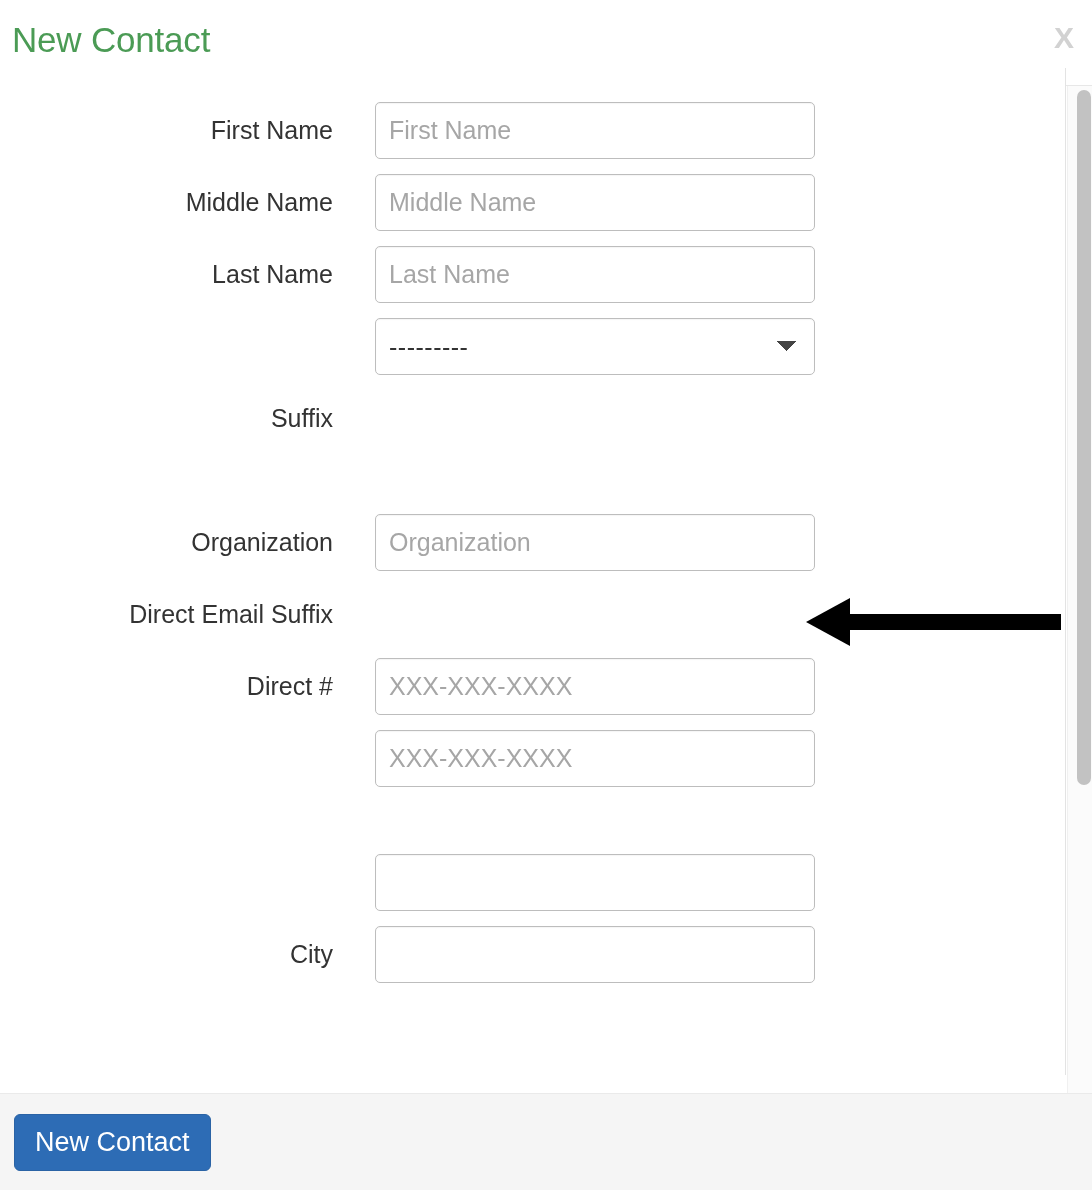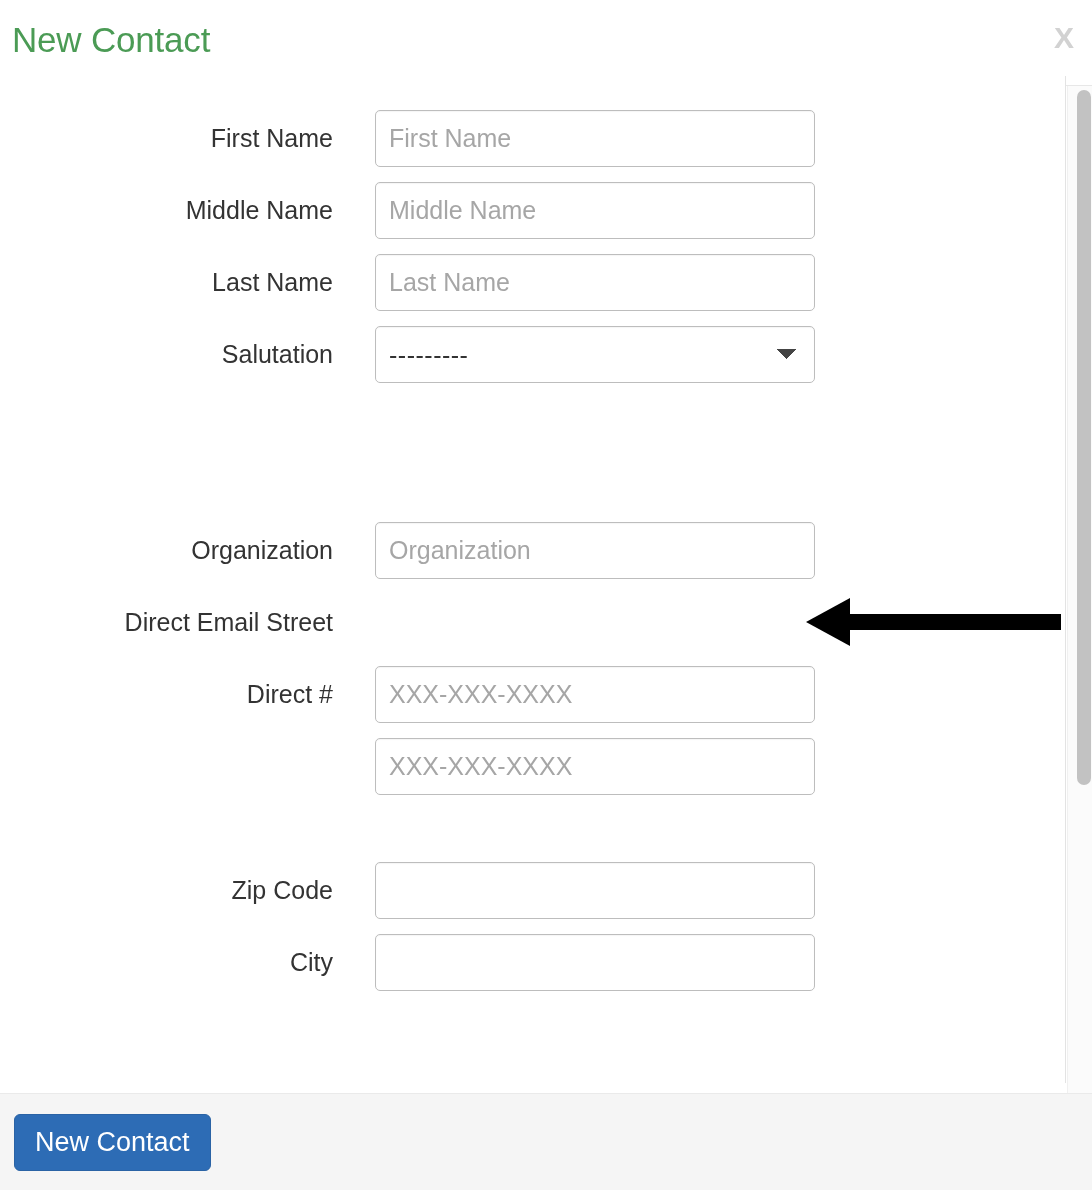--- a/index.html
+++ b/index.html
@@ -47,21 +47,21 @@
     cursor: pointer;
     background: none;
     border: none;
     padding: 0;
     font-family: "Liberation Sans", sans-serif;
   }
 
   
   .modal-body {
     position: absolute;
-    left: 0; top: 76px;
+    left: 0; top: 68px;
     width: 1066px;
     height: 1007px;
     background: #ffffff;
     border-right: 1px solid #e3e3e3;
     overflow: hidden;
   }
   .form-area {
     position: relative;
     width: 1066px;
     padding-top: 34px;
@@ -197,54 +197,53 @@
         <div class="field-label">Middle Name</div>
         <input class="field-control" type="text" placeholder="Middle Name" style="">
       </div>
 
       <div class="form-row">
         <div class="field-label">Last Name</div>
         <input class="field-control" type="text" placeholder="Last Name" style="">
       </div>
 
       <div class="form-row">
-        <div class="field-label">Salutation</div>
         <select class="field-control">
           <option>---------</option>
         </select>
       </div>
 
       <div class="form-row">
+        <div class="field-label">Suffix</div>
       </div>
 
       <div class="spacer"></div>
 
       <div class="form-row">
         <div class="field-label">Organization</div>
         <input class="field-control" type="text" placeholder="Organization" style="">
       </div>
 
       <div class="form-row">
-        <div class="field-label">Direct Email Street</div>
+        <div class="field-label">Direct Email Suffix</div>
       </div>
 
       <div class="form-row">
         <div class="field-label">Direct #</div>
         <input class="field-control" type="text" placeholder="XXX-XXX-XXXX" style="">
       </div>
 
       <div class="form-row">
         <input class="field-control" type="text" placeholder="XXX-XXX-XXXX" style="">
       </div>
 
       <div class="spacer"></div>
 
 
       <div class="form-row">
-        <div class="field-label">Zip Code</div>
         <input class="field-control" type="text" placeholder="" style="">
       </div>
 
       <div class="form-row">
         <div class="field-label">City</div>
         <input class="field-control" type="text" placeholder="" style="">
       </div>
 
     </div>
   </div>

